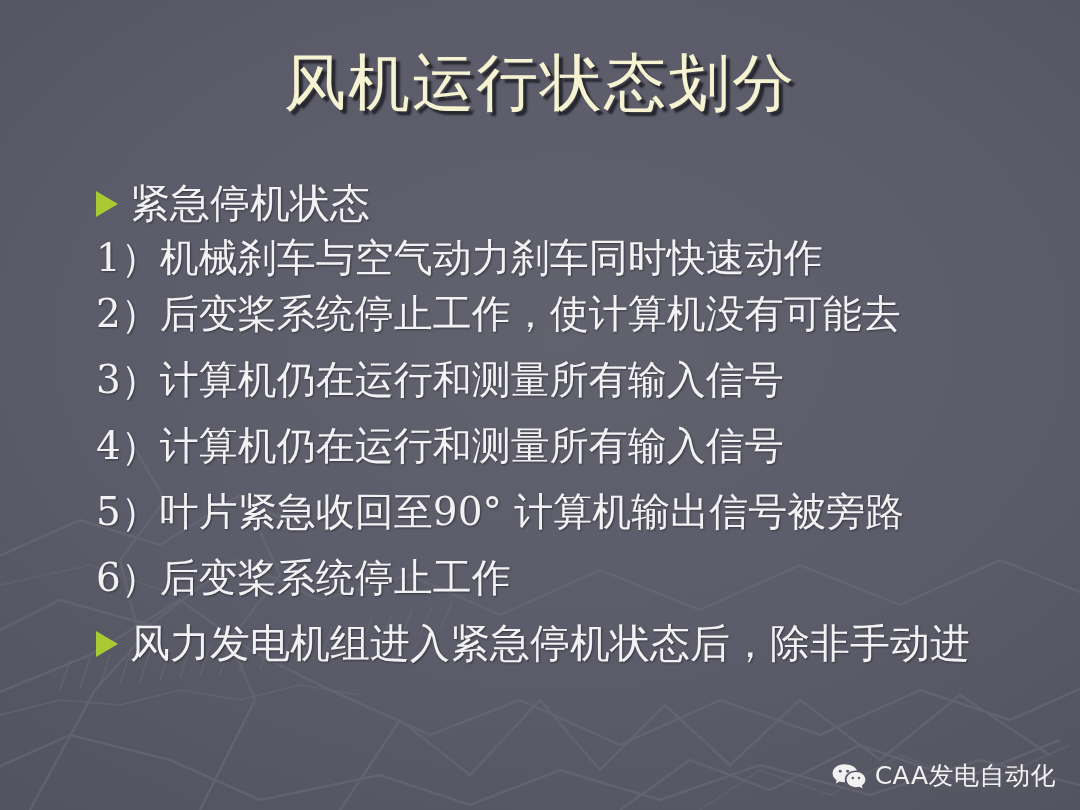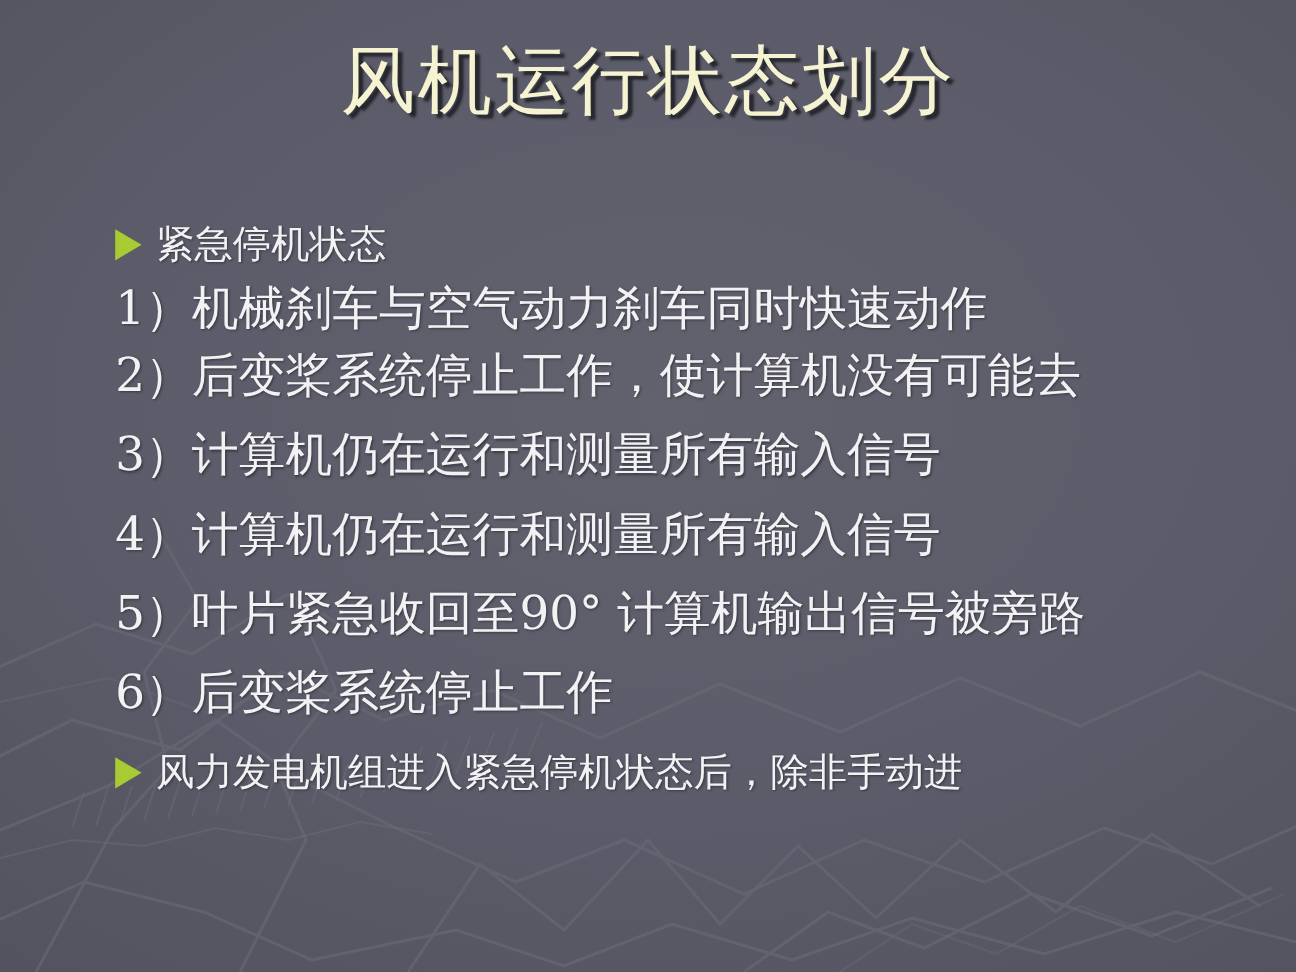--- a/index.html
+++ b/index.html
@@ -29,21 +29,21 @@
   }
   #bg-texture svg {
     display: block;
     width: 100%;
     height: 100%;
   }
 
   
   #title {
     position: absolute;
-    top: 36px;
+    top: 52px;
     left: 0;
     width: 1080px;
     text-align: center;
     font-family: "DejaVu Serif", "Liberation Serif", serif;
     font-size: 62px;
     line-height: 1.0;
     letter-spacing: 2px;
     color: #f6f3d2;
     text-shadow: 4px 4px 2px rgba(20,20,26,0.75);
     white-space: nowrap;
@@ -63,21 +63,21 @@
     display: flex;
     align-items: flex-start;
     font-size: 39px;
     line-height: 52px;
     text-shadow: 1px 1px 2px rgba(25,25,32,0.55);
     white-space: nowrap;
   }
 
   
   .bullet-row {
-    font-size: 32px;
+    font-size: 40px;
     line-height: 50px;
   }
   .tri {
     flex: 0 0 auto;
     width: 0;
     height: 0;
     border-top: 13px solid transparent;
     border-bottom: 13px solid transparent;
     border-left: 22px solid #a9ca33;
     margin-top: 13px;
@@ -202,14 +202,27 @@
       <span class="num-text">后变桨系统停止工作</span>
     </div>
 
     <div class="line bullet-row gap-before">
       <span class="tri"></span>
       <span class="bullet-text">风力发电机组进入紧急停机状态后，除非手动进</span>
     </div>
 
   </div>
 
+  <div id="watermark">
+    <span id="wechat-icon">
+      <svg width="36" height="28" viewBox="0 0 36 28" aria-hidden="true">
+        <path d="M13 2.2C6.6 2.2 1.6 6.3 1.6 11.3c0 2.8 1.6 5.3 4.1 7L4.6 21.6l3.9-2c1.4.4 2.9.7 4.5.7.4 0 .8 0 1.2-.1-.3-.8-.4-1.6-.4-2.5 0-5 4.9-9.1 11-9.1.4 0 .8 0 1.2.1C25.1 5.1 19.6 2.2 13 2.2z" fill="#ffffff"></path>
+        <circle cx="9.2" cy="9.2" r="1.45" fill="#5c5c6a"></circle>
+        <circle cx="16.6" cy="9.2" r="1.45" fill="#5c5c6a"></circle>
+        <path d="M34.4 17.6c0-4.2-4.2-7.6-9.4-7.6s-9.4 3.4-9.4 7.6c0 4.2 4.2 7.6 9.4 7.6 1.2 0 2.4-.2 3.5-.5l3.2 1.7-.9-2.8c2.2-1.4 3.6-3.5 3.6-6z" fill="#ffffff"></path>
+        <circle cx="21.8" cy="15.9" r="1.25" fill="#5c5c6a"></circle>
+        <circle cx="28.0" cy="15.9" r="1.25" fill="#5c5c6a"></circle>
+      </svg>
+    </span>
+    <span class="wm-text">CAA发电自动化</span>
+  </div>
 
 </div>
 
 </body></html>

